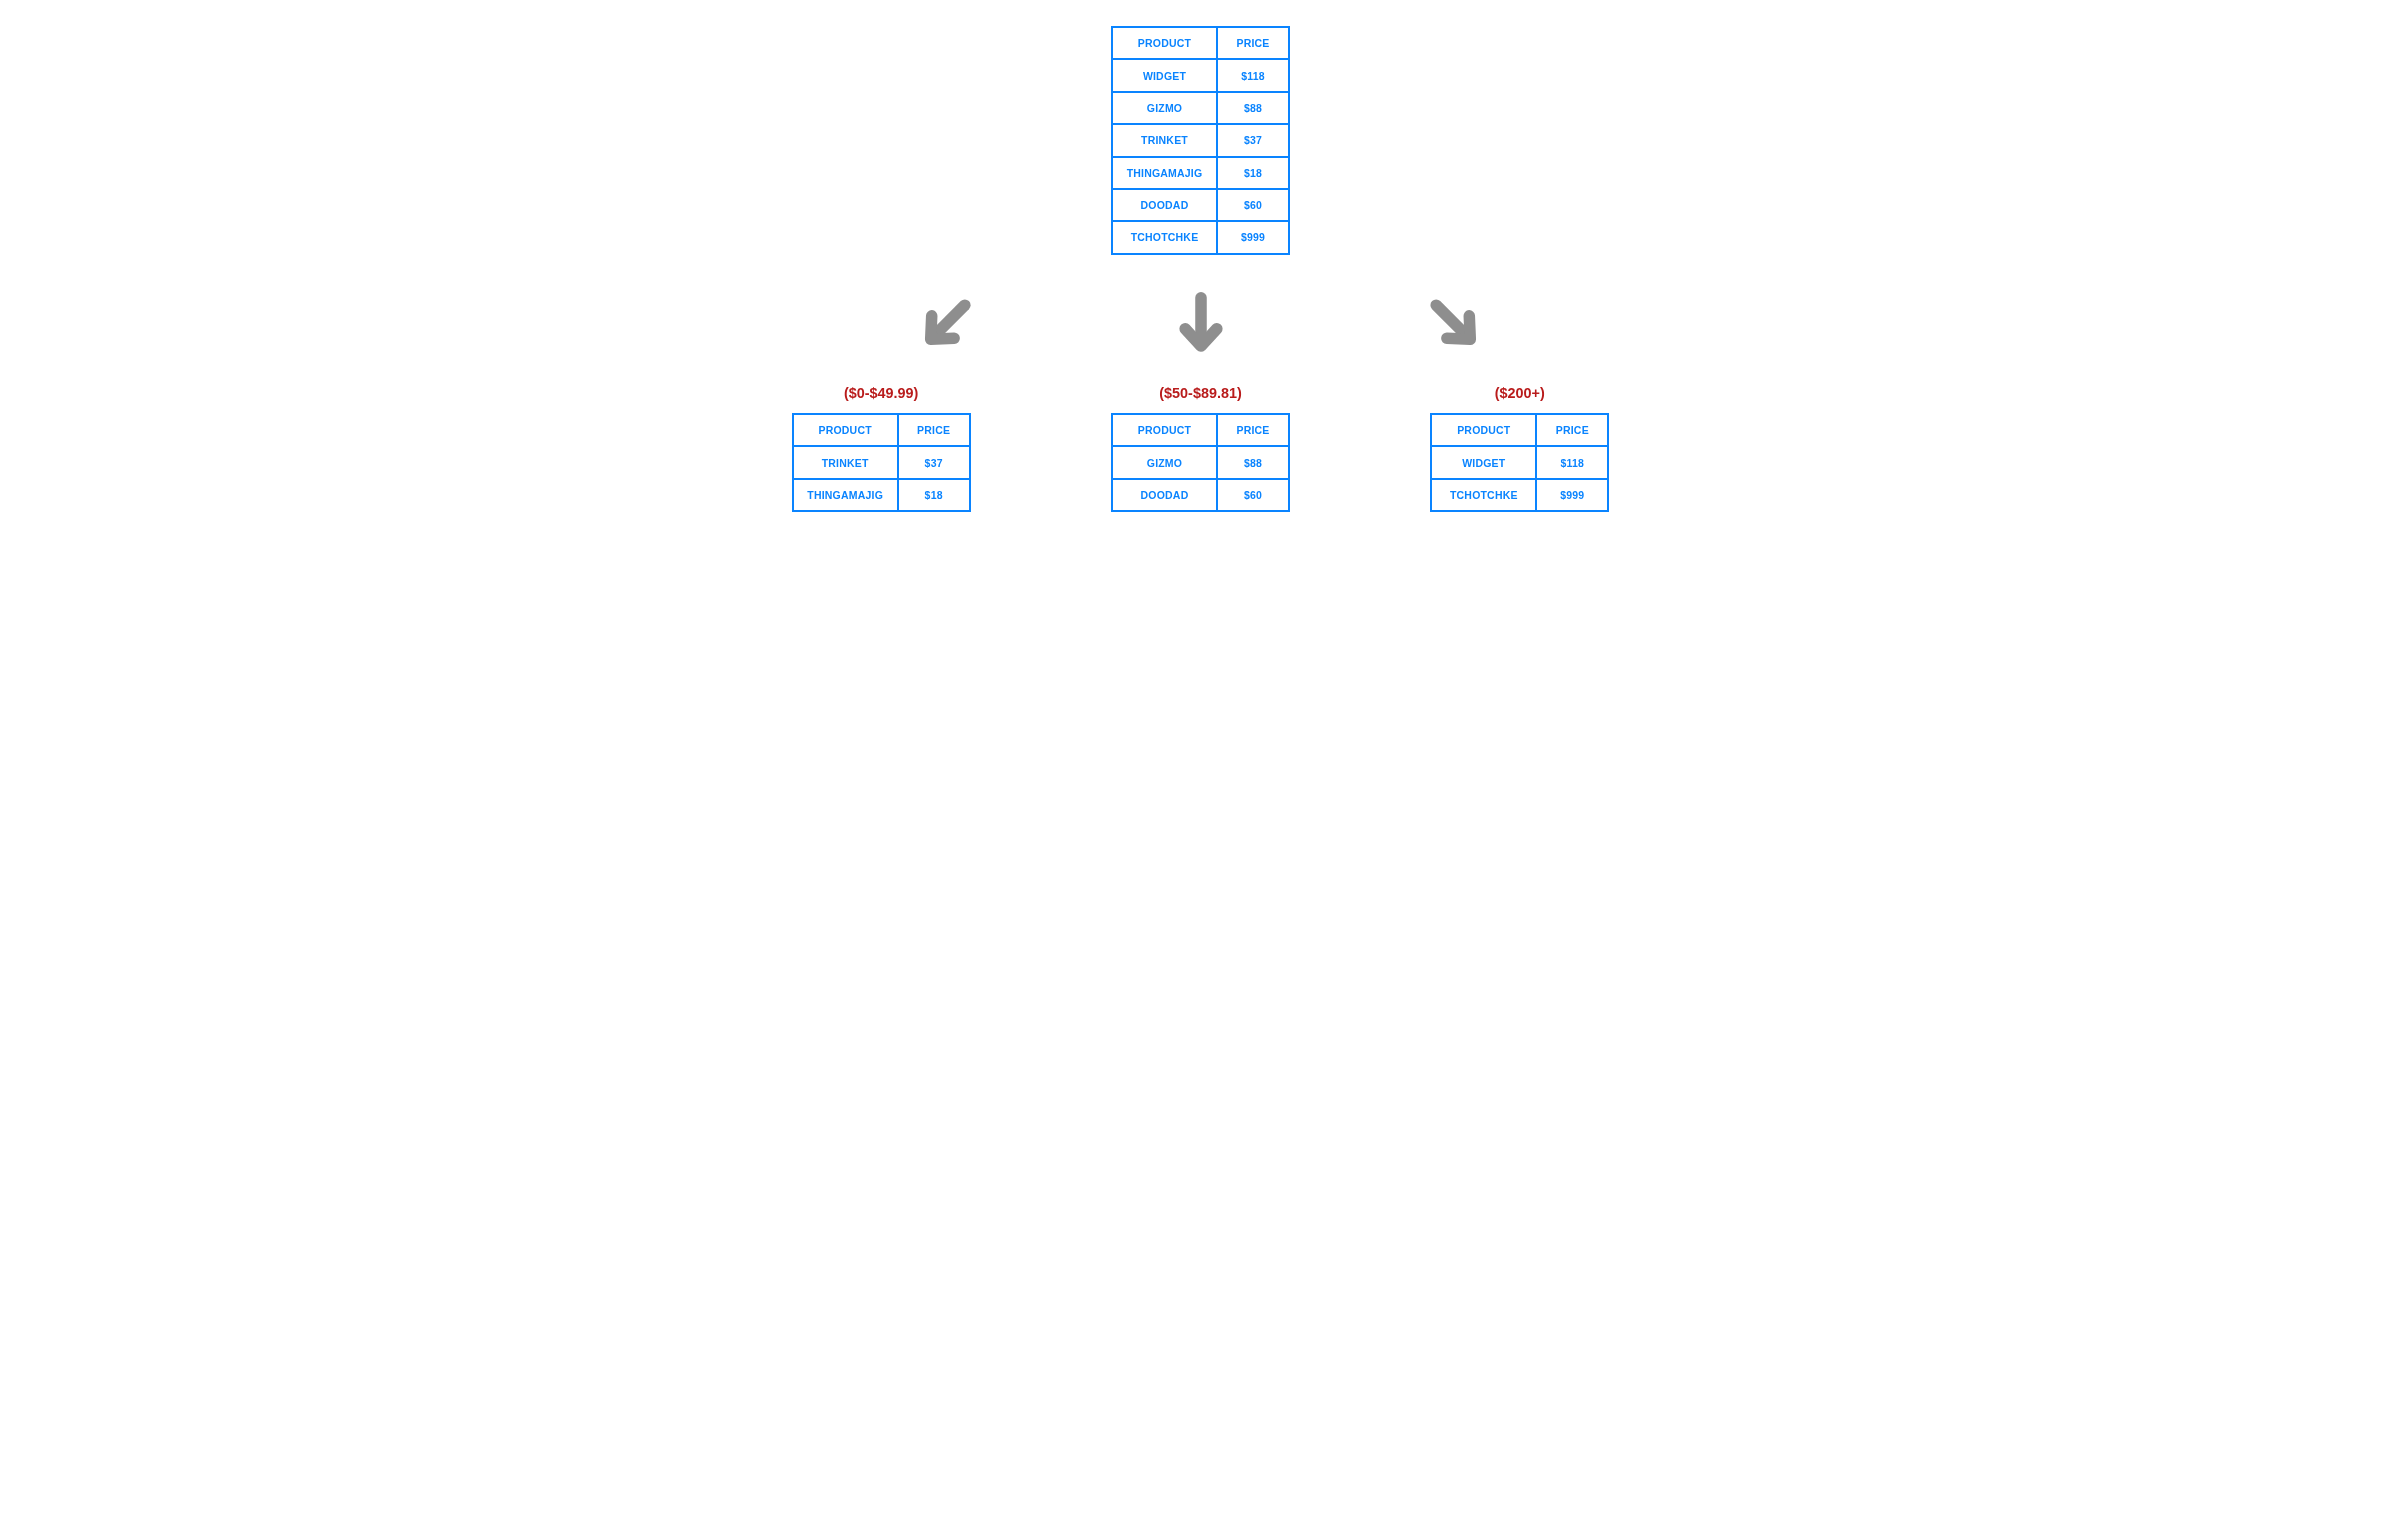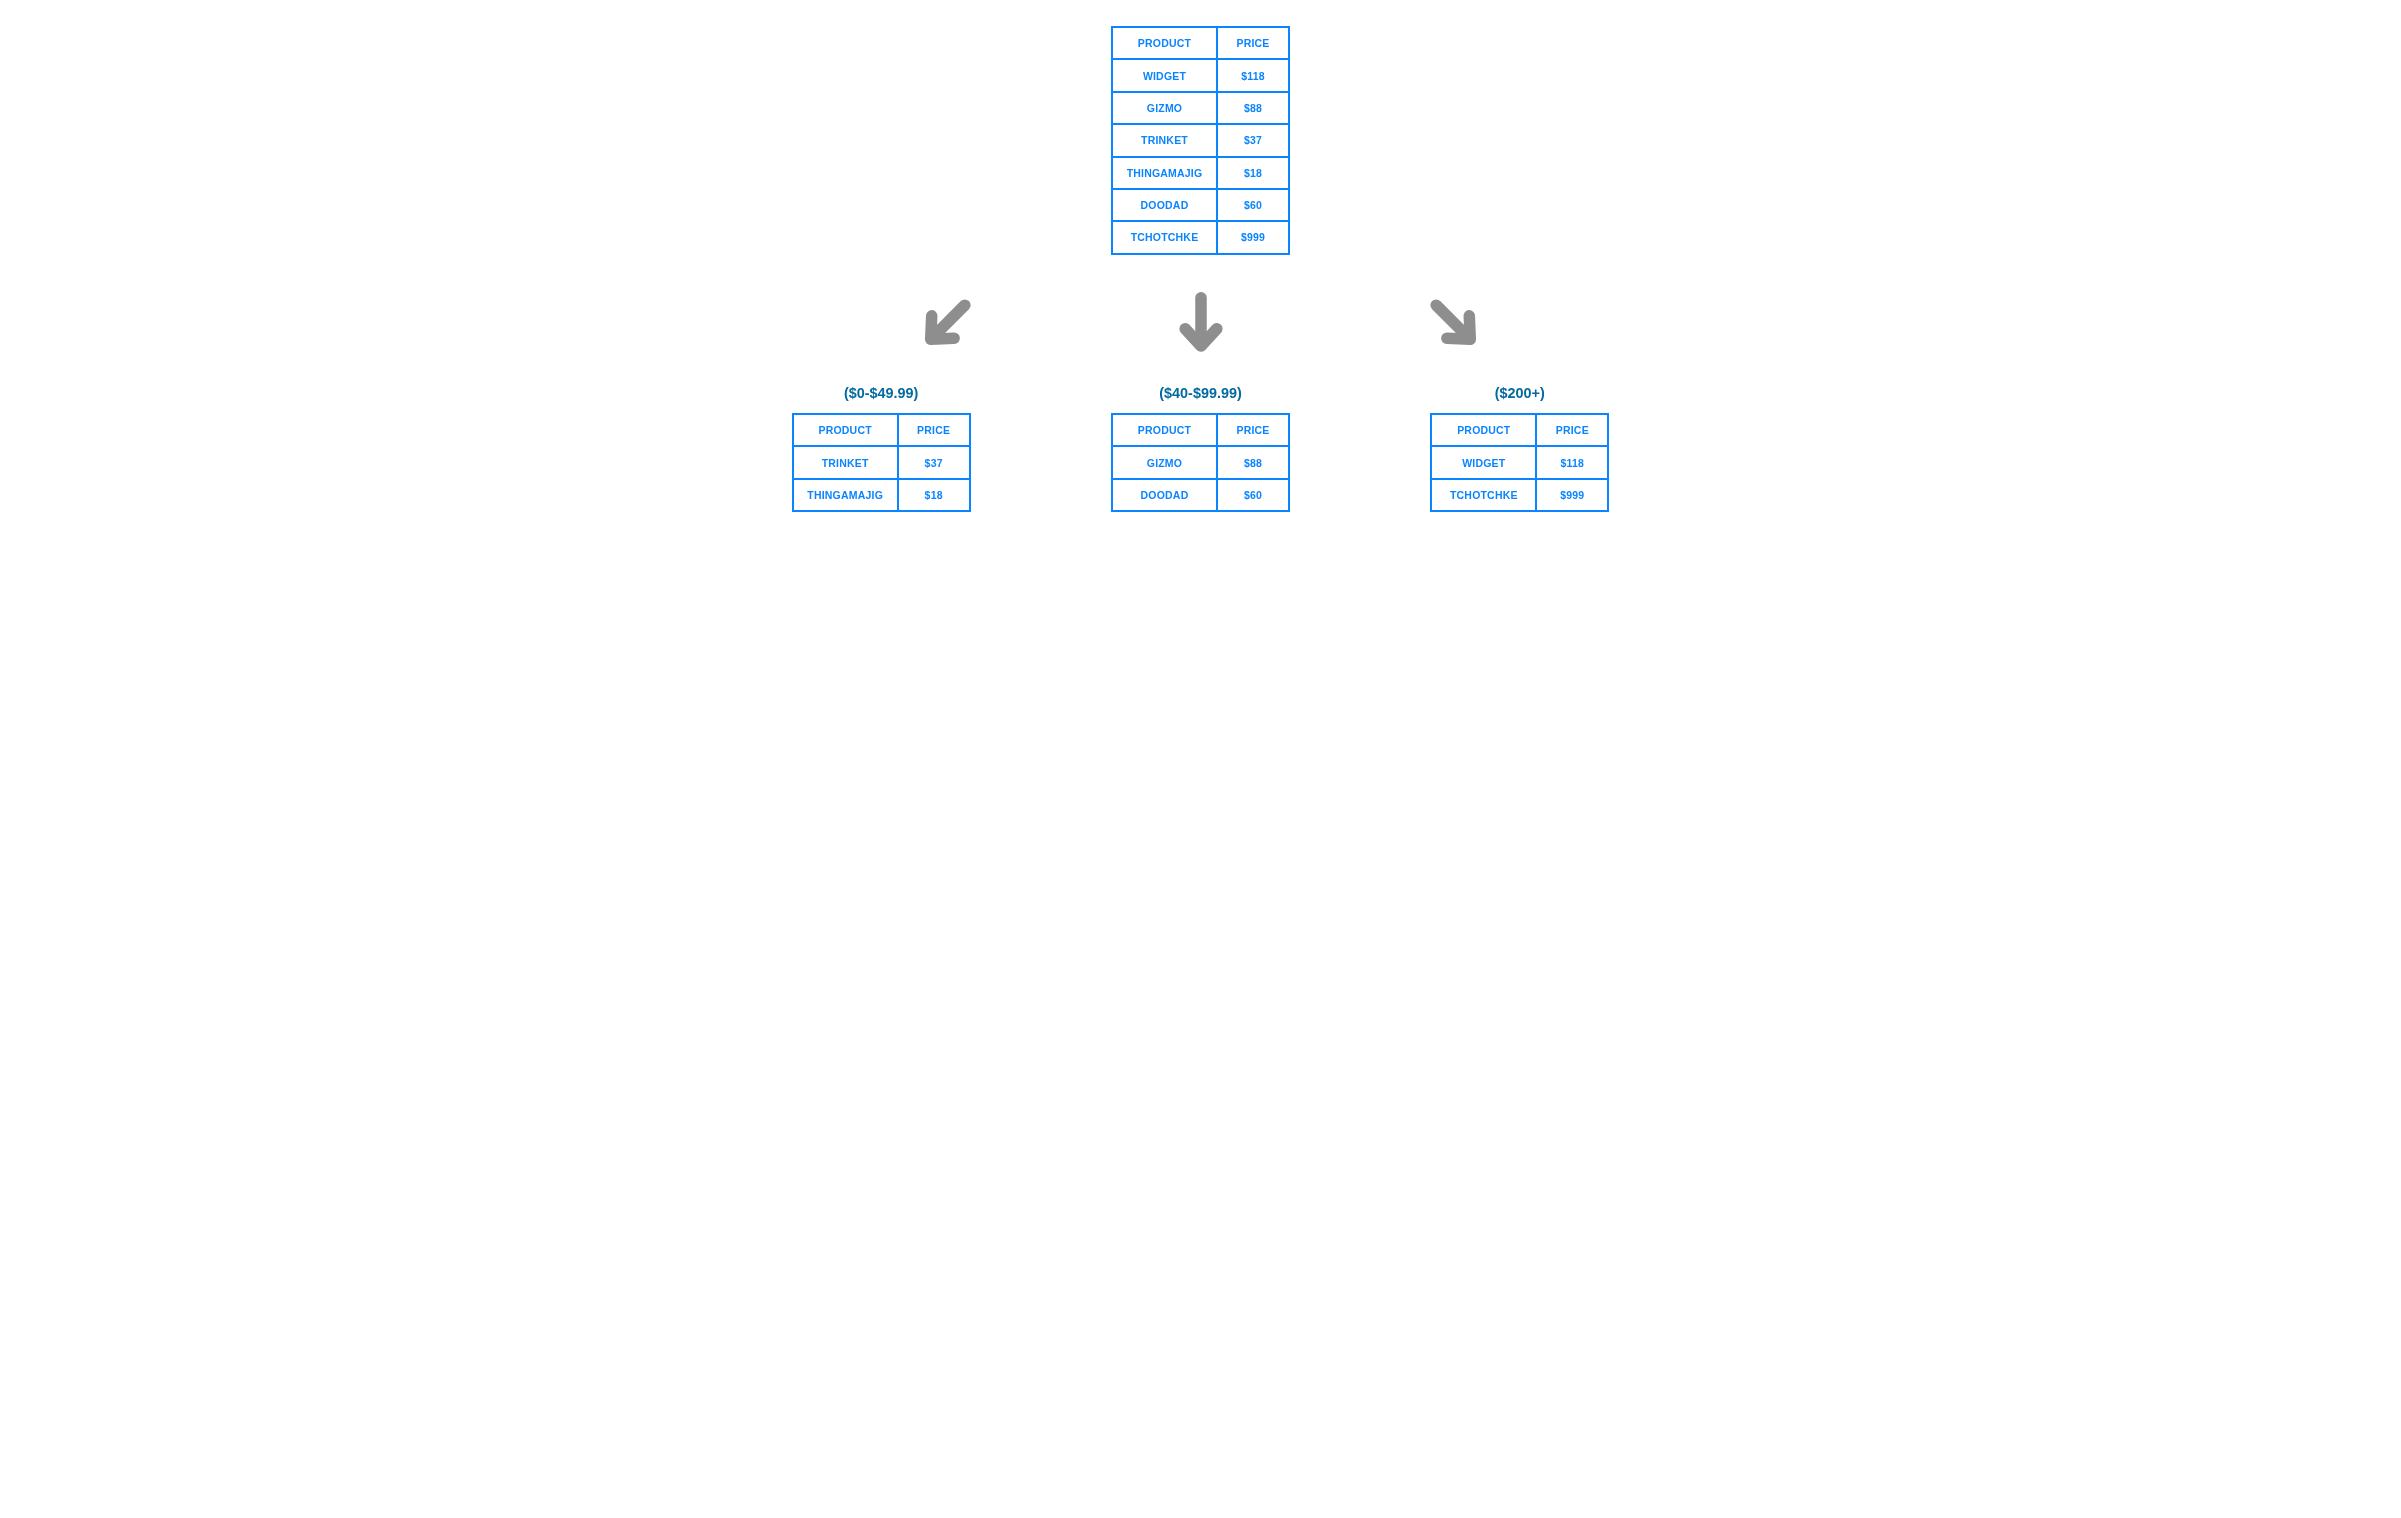--- a/index.html
+++ b/index.html
@@ -42,21 +42,21 @@
       justify-content: space-between;
       gap: 39px;
     }
     .bucket {
       flex: 1;
       display: flex;
       flex-direction: column;
       align-items: center;
     }
     .bucket-label {
-      color: #0369a1;
+      color: #b91c1c;
       font-weight: bold;
       font-size: 14.4px;
       margin-bottom: 11.8px;
       text-align: right;
     }
     table.data-table {
       border-collapse: collapse;
       border: 2px solid #0a84ff;
     }
     table.data-table th,
@@ -164,21 +164,21 @@
           </tr>
           <tr>
             <td class="col-product">THINGAMAJIG</td>
             <td class="col-price">$18</td>
           </tr>
         </tbody>
       </table>
     </div>
 
     <div class="bucket">
-      <div class="bucket-label">($40-$99.99)</div>
+      <div class="bucket-label">($50-$89.81)</div>
       <table class="data-table">
         <thead>
           <tr>
             <th class="col-product">PRODUCT</th>
             <th class="col-price">PRICE</th>
           </tr>
         </thead>
         <tbody>
           <tr>
             <td class="col-product">GIZMO</td>

